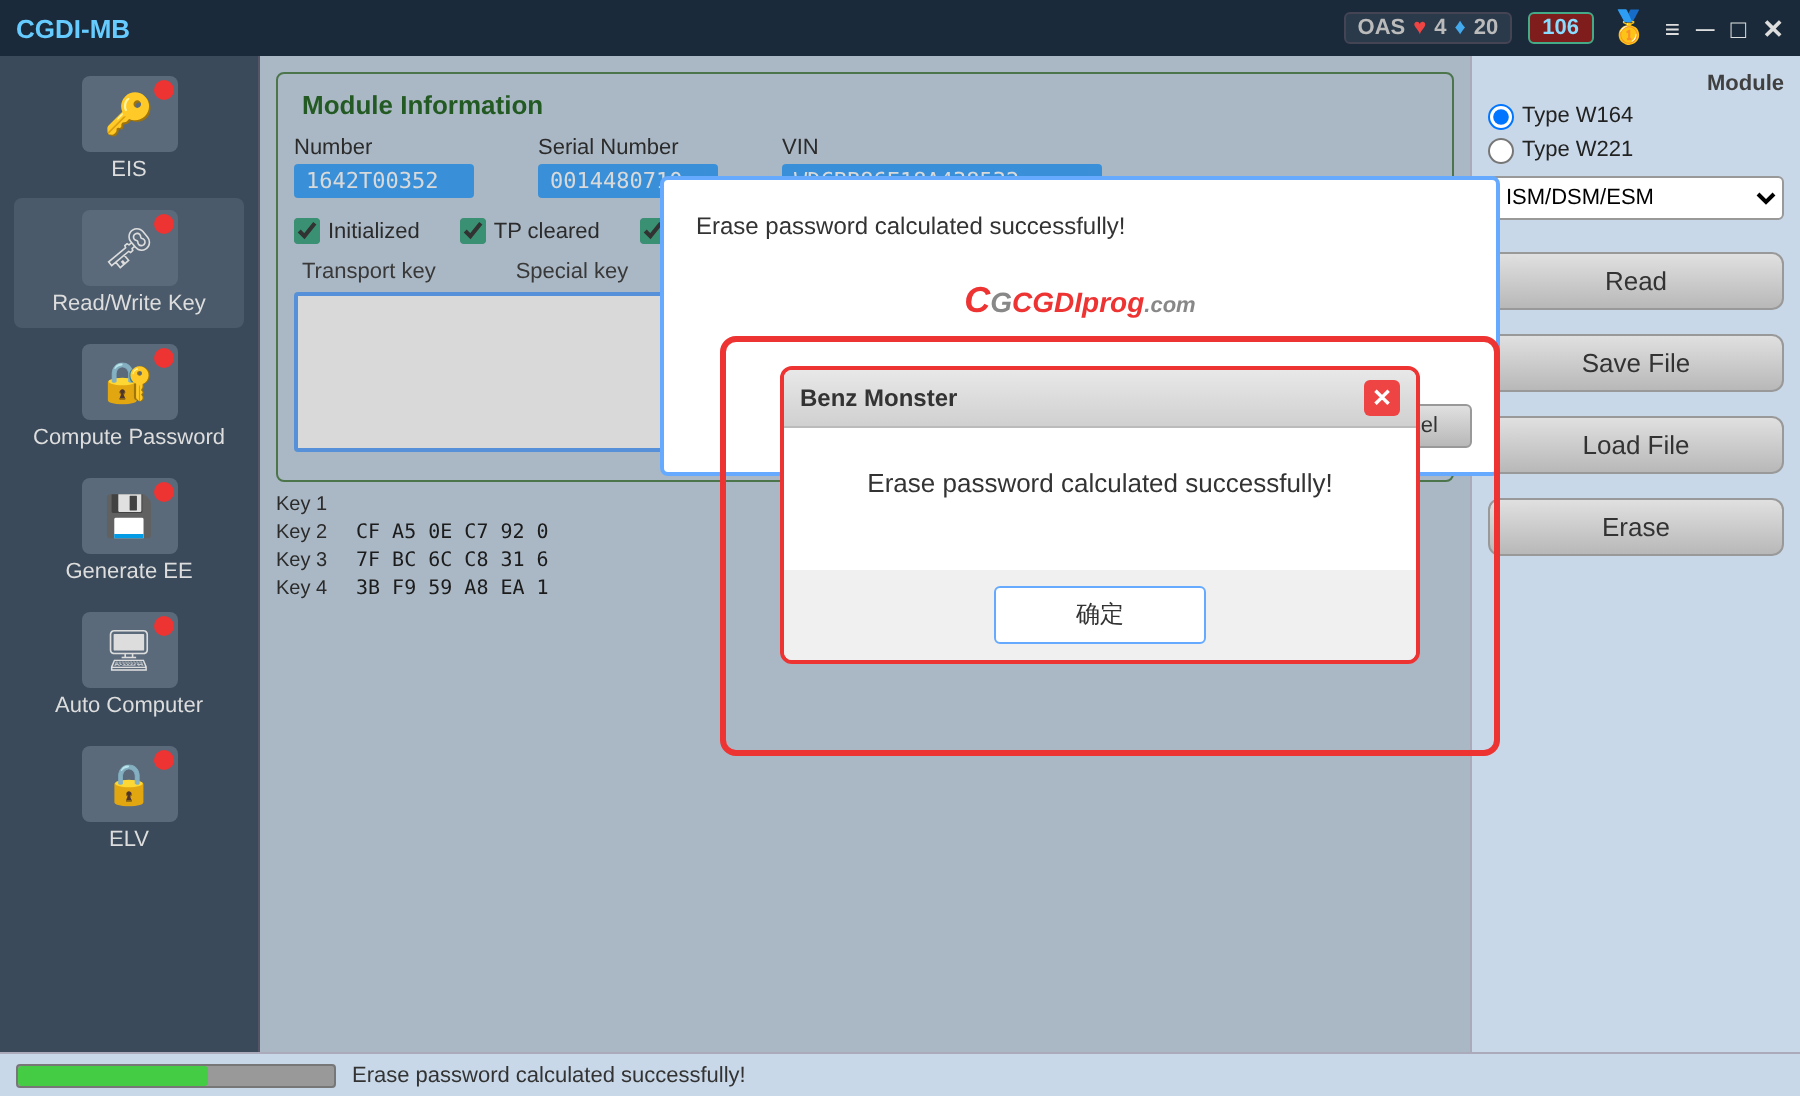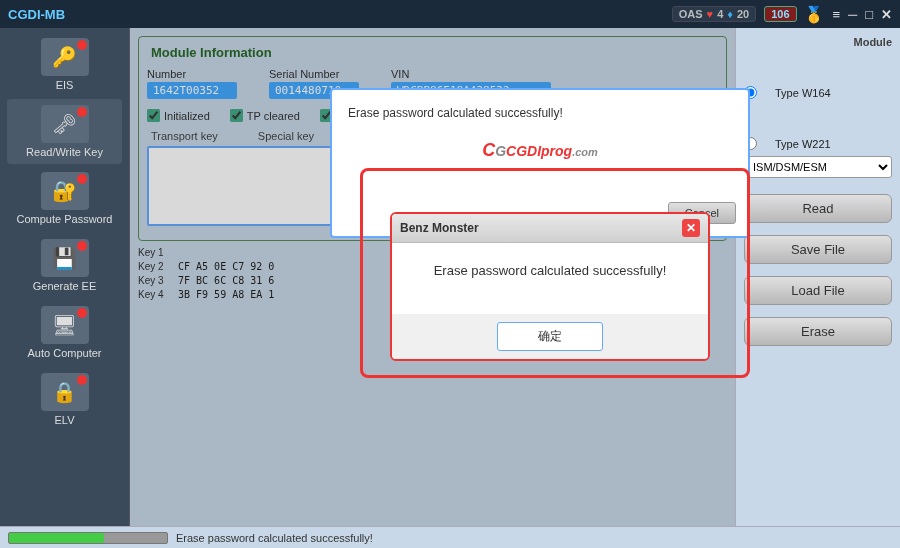--- a/index.html
+++ b/index.html
@@ -230,25 +230,24 @@
       text-align: right;
     }
     .radio-group {
       display: flex;
       flex-direction: column;
       gap: 4px;
       margin-bottom: 6px;
     }
     .radio-item {
       display: flex;
-      align-items: center;
-      gap: 18px;
+      align-items: flex-start;
+      gap: 4px;
       font-size: 11px;
       color: #222;
-      margin-top: 34px;
     }
     .dropdown-select {
       width: 100%;
       padding: 3px 4px;
       font-size: 11px;
       border: 1px solid #999;
       border-radius: 3px;
       background: white;
       margin-bottom: 8px;
     }
@@ -352,21 +351,20 @@
     .dialog-benz {
       position: absolute;
       top: 155px;
       left: 260px;
       width: 320px;
       background: #f0f0f0;
       border: 2px solid #e33;
       border-radius: 6px;
       z-index: 30;
       overflow: hidden;
-      margin-top: 29px;
     }
     .dialog-benz-titlebar {
       background: linear-gradient(to bottom, #e8e8e8, #d0d0d0);
       padding: 5px 8px;
       display: flex;
       align-items: center;
       justify-content: space-between;
       border-bottom: 1px solid #bbb;
     }
     .dialog-benz-title {

